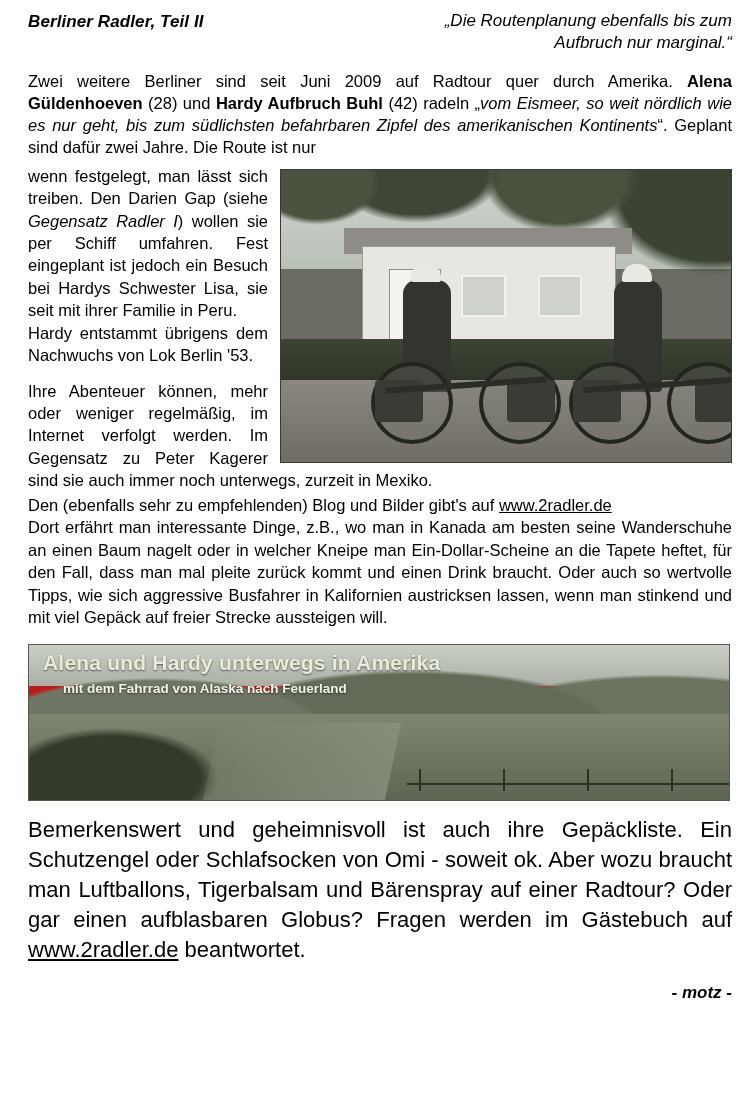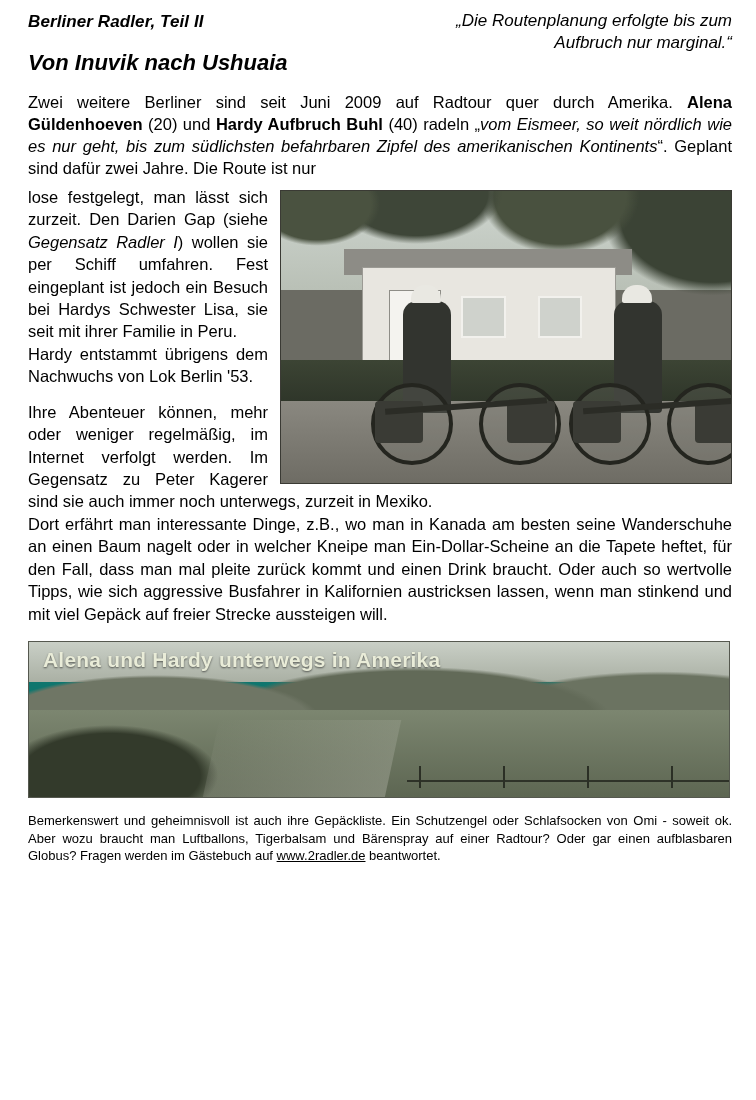--- a/index.html
+++ b/index.html
@@ -174,21 +174,21 @@
   }
 
   
   .landscape {
     position: relative;
     width: 700px;
     height: 155px;
     margin: 16px 0 0 0;
     overflow: hidden;
     border: 1px solid #55584f;
-    background: #0f766e;
+    background: #b91c1c;
   }
   .landscape .ls-sky {
     position: absolute; left: 0; top: 0; width: 100%; height: 26%;
     background: linear-gradient(#c9cfc6, #aab0a4);
   }
   .landscape .ls-hills {
     position: absolute; left: 0; top: 16%; width: 100%; height: 34%;
     background:
       radial-gradient(ellipse 220px 60px at 18% 100%, #6f7665 70%, rgba(111,118,101,0) 75%),
       radial-gradient(ellipse 260px 70px at 55% 100%, #626a58 70%, rgba(98,106,88,0) 76%),
@@ -222,48 +222,47 @@
     text-shadow: 0 1px 2px rgba(0,0,0,0.55);
   }
   .caption-sub {
     position: absolute; left: 34px; top: 36px;
     font-size: 13.5px; font-weight: bold;
     color: #f2f3e6;
     text-shadow: 0 1px 2px rgba(0,0,0,0.55);
   }
 
   .closing {
-    font-size: 13px;
+    font-size: 22px;
     line-height: 1.36;
     text-align: justify;
     margin-top: 14px;
   }
   .byline {
     margin-top: 18px;
     text-align: right;
     font-size: 17px;
     font-weight: bold;
     font-style: italic;
   }
 </style>
 </head>
 <body>
 
 <div class="page">
 
   <div class="header">
     <div class="header-left">
       <div class="kicker">Berliner Radler, Teil II</div>
-      <div class="headline">Von Inuvik nach Ushuaia</div>
     </div>
-    <div class="pullquote">„Die Routenplanung erfolgte bis zum Aufbruch nur marginal.“</div>
+    <div class="pullquote">„Die Routenplanung ebenfalls bis zum Aufbruch nur marginal.“</div>
   </div>
 
   <div class="lead">
-    <span>Zwei weitere Berliner sind seit Juni 2009 auf Radtour quer durch Amerika. </span><b>Alena Güldenhoeven</b><span> (20) und </span><b>Hardy Aufbruch Buhl</b><span> (40) radeln „</span><i>vom Eismeer, so weit nördlich wie es nur geht, bis zum südlichsten befahrbaren Zipfel des amerikanischen Kontinents</i><span>“. Geplant sind dafür zwei Jahre. Die Route ist nur</span>
+    <span>Zwei weitere Berliner sind seit Juni 2009 auf Radtour quer durch Amerika. </span><b>Alena Güldenhoeven</b><span> (28) und </span><b>Hardy Aufbruch Buhl</b><span> (42) radeln „</span><i>vom Eismeer, so weit nördlich wie es nur geht, bis zum südlichsten befahrbaren Zipfel des amerikanischen Kontinents</i><span>“. Geplant sind dafür zwei Jahre. Die Route ist nur</span>
   </div>
 
   <div class="wrapblock">
 
     <div class="photo">
       <div class="sky"></div>
       <div class="foliage"></div>
       <div class="roof"></div>
       <div class="house"></div>
       <div class="door"></div>
@@ -287,41 +286,46 @@
       <div class="bike b2">
         <div class="wheel back"></div>
         <div class="wheel front"></div>
         <div class="pannier p1"></div>
         <div class="pannier p2"></div>
         <div class="bar"></div>
       </div>
     </div>
 
     <div class="colblock">
-      <p><span>lose festgelegt, man lässt sich zurzeit. Den Darien Gap (siehe </span><i>Gegensatz Radler I</i><span>) wollen sie per Schiff umfahren. Fest eingeplant ist jedoch ein Besuch bei Hardys Schwester Lisa, sie seit mit ihrer Familie in Peru.</span></p>
+      <p><span>wenn festgelegt, man lässt sich treiben. Den Darien Gap (siehe </span><i>Gegensatz Radler I</i><span>) wollen sie per Schiff umfahren. Fest eingeplant ist jedoch ein Besuch bei Hardys Schwester Lisa, sie seit mit ihrer Familie in Peru.</span></p>
       <p>Hardy entstammt übrigens dem Nachwuchs von Lok Berlin '53.</p>
       <p style="margin-top:13px">Ihre Abenteuer können, mehr oder weniger regelmäßig, im Internet verfolgt werden. Im Gegensatz zu Peter Kagerer sind sie auch immer noch unterwegs, zurzeit in Mexiko.</p>
     </div>
 
+    <div class="para tight" style="margin-top:2px">
+      <span>Den (ebenfalls sehr zu empfehlenden) Blog und Bilder gibt's auf </span><a class="link" href="#">www.2radler.de</a>
+    </div>
 
     <div class="para tight" style="margin-top:0">Dort erfährt man interessante Dinge, z.B., wo man in Kanada am besten seine Wanderschuhe an einen Baum nagelt oder in welcher Kneipe man Ein-Dollar-Scheine an die Tapete heftet, für den Fall, dass man mal pleite zurück kommt und einen Drink braucht. Oder auch so wertvolle Tipps, wie sich aggressive Busfahrer in Kalifornien austricksen lassen, wenn man stinkend und mit viel Gepäck auf freier Strecke aussteigen will.</div>
   </div>
 
   <div class="landscape">
     <div class="ls-sky"></div>
     <div class="ls-hills"></div>
     <div class="ls-field"></div>
     <div class="ls-bush"></div>
     <div class="ls-road"></div>
     <div class="ls-fence"></div>
     <div class="ls-post" style="right:8%"></div>
     <div class="ls-post" style="right:20%"></div>
     <div class="ls-post" style="right:32%"></div>
     <div class="ls-post" style="right:44%"></div>
     <div class="caption-title">Alena und Hardy unterwegs in Amerika</div>
+    <div class="caption-sub">mit dem Fahrrad von Alaska nach Feuerland</div>
   </div>
 
   <div class="closing">
     <span>Bemerkenswert und geheimnisvoll ist auch ihre Gepäckliste. Ein Schutzengel oder Schlafsocken von Omi - soweit ok. Aber wozu braucht man Luftballons, Tigerbalsam und Bärenspray auf einer Radtour? Oder gar einen aufblasbaren Globus? Fragen werden im Gästebuch auf </span><a class="link" href="#">www.2radler.de</a><span> beantwortet.</span>
   </div>
 
+  <div class="byline">- motz -</div>
 
 </div>
 
 </body></html>

